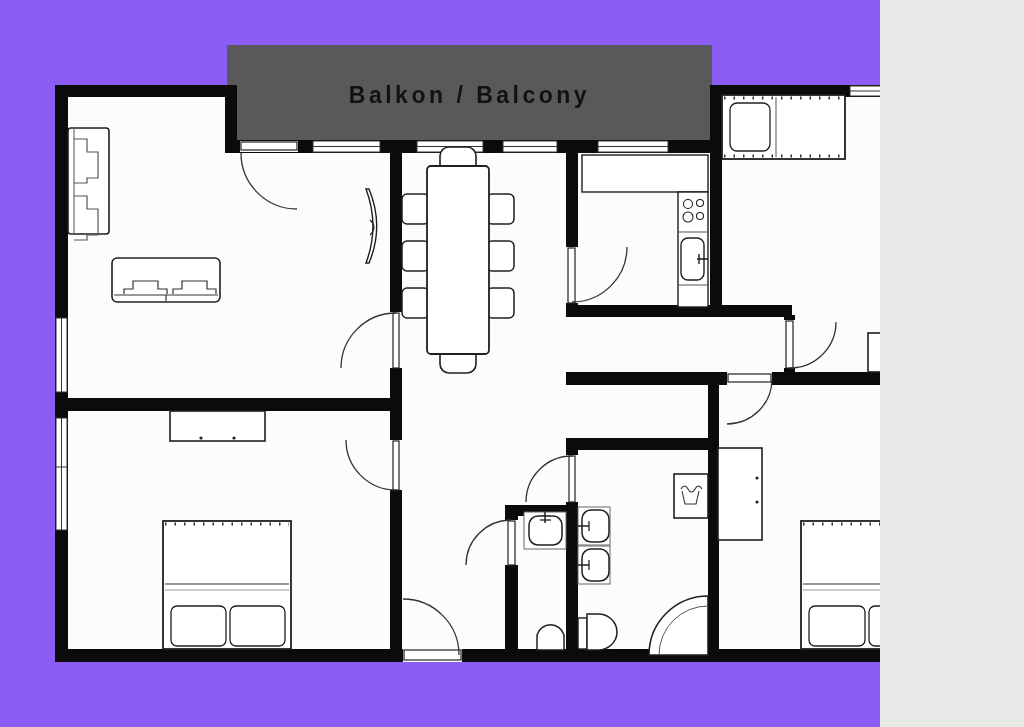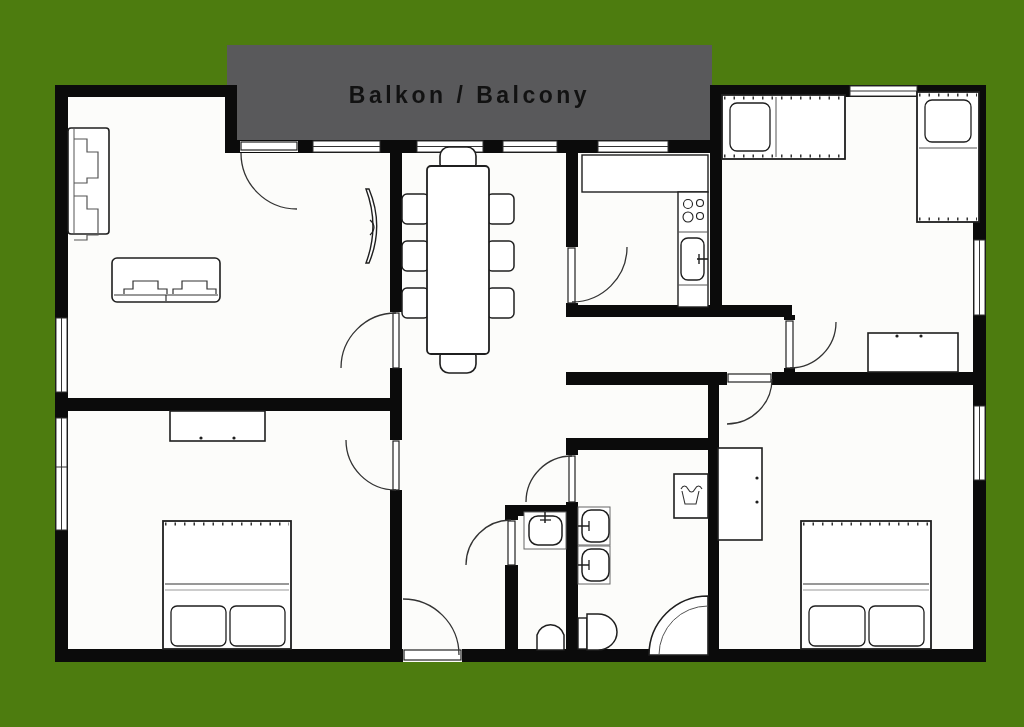--- a/index.html
+++ b/index.html
@@ -1,19 +1,19 @@
 <!DOCTYPE html>
 <html><head>
 <meta charset="utf-8">
 <style>
   html,body{margin:0;padding:0;background:#e9e9e7;}
   .stage{
     position:relative;
-    width:1024px;height:727px;
-    background:#4d7c0f;
+    width:880px;height:727px;
+    background:#8b5cf6;
     overflow:hidden;
     font-family:"Liberation Sans", sans-serif;
   }
   .stage svg{position:absolute;left:0;top:0;width:1024px;height:727px;}
   .balcony-label{
     position:absolute;
     left:227px;top:45px;width:485px;height:100px;
     display:flex;align-items:center;justify-content:center;
     font-family:"Liberation Sans", sans-serif;
     font-size:23px;

